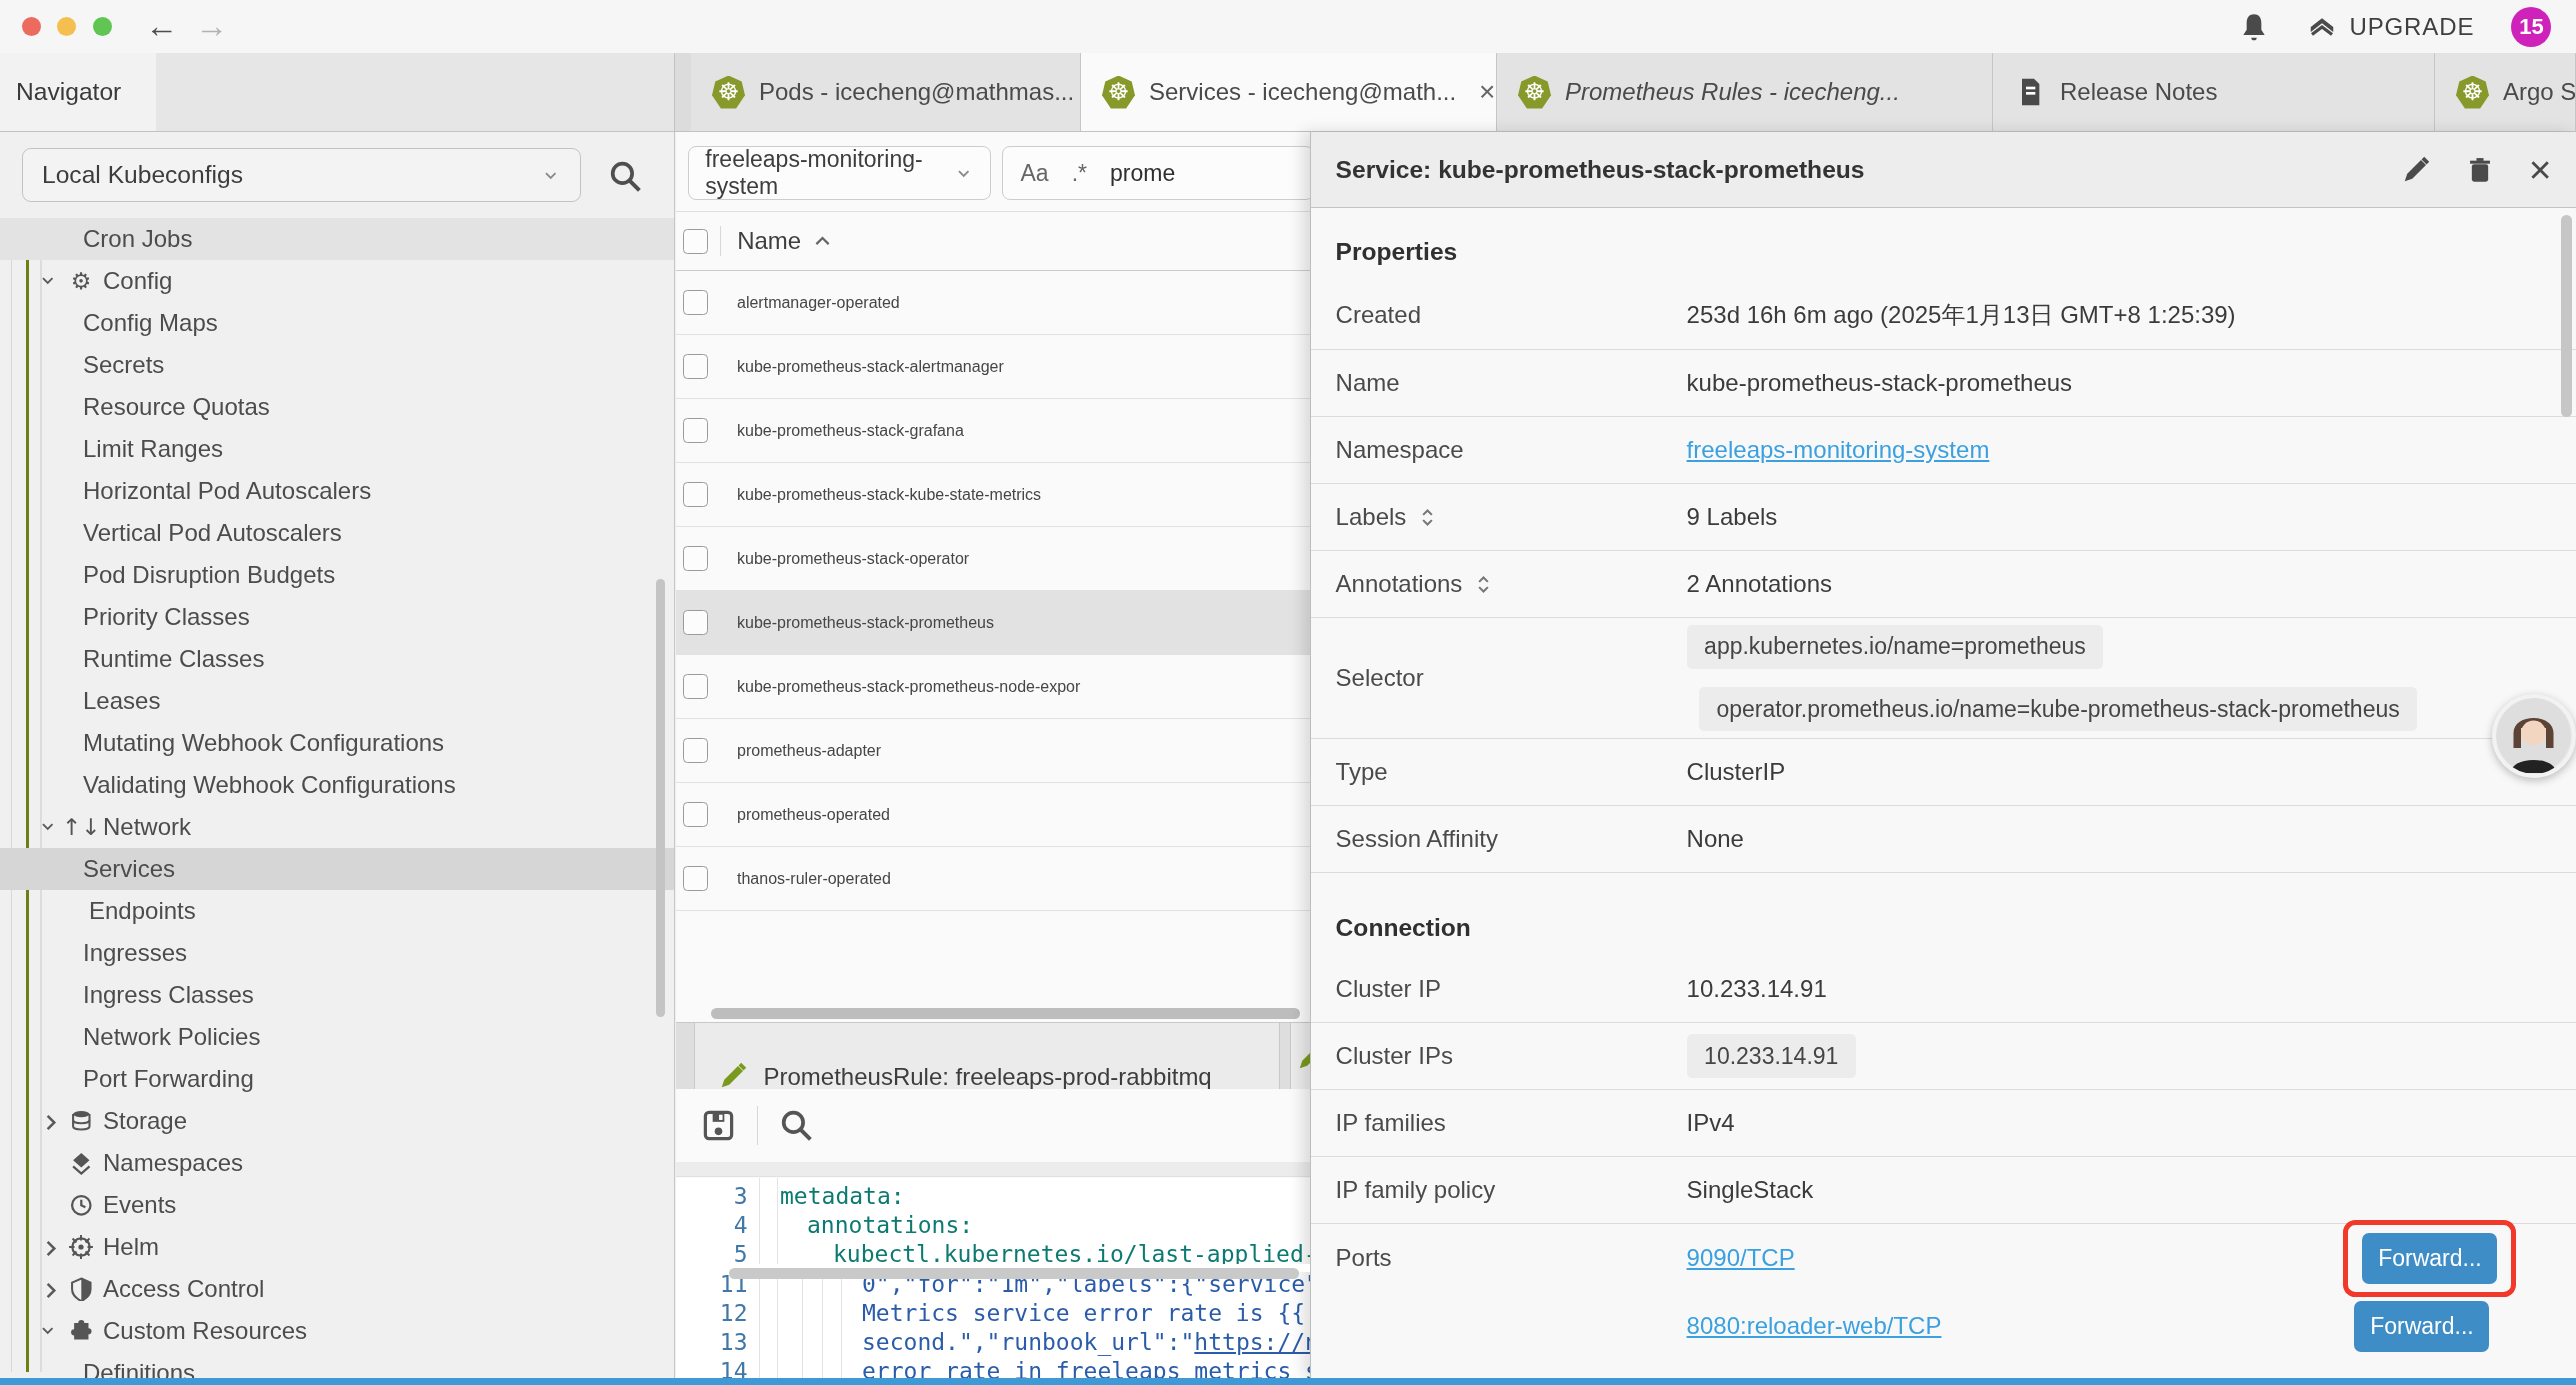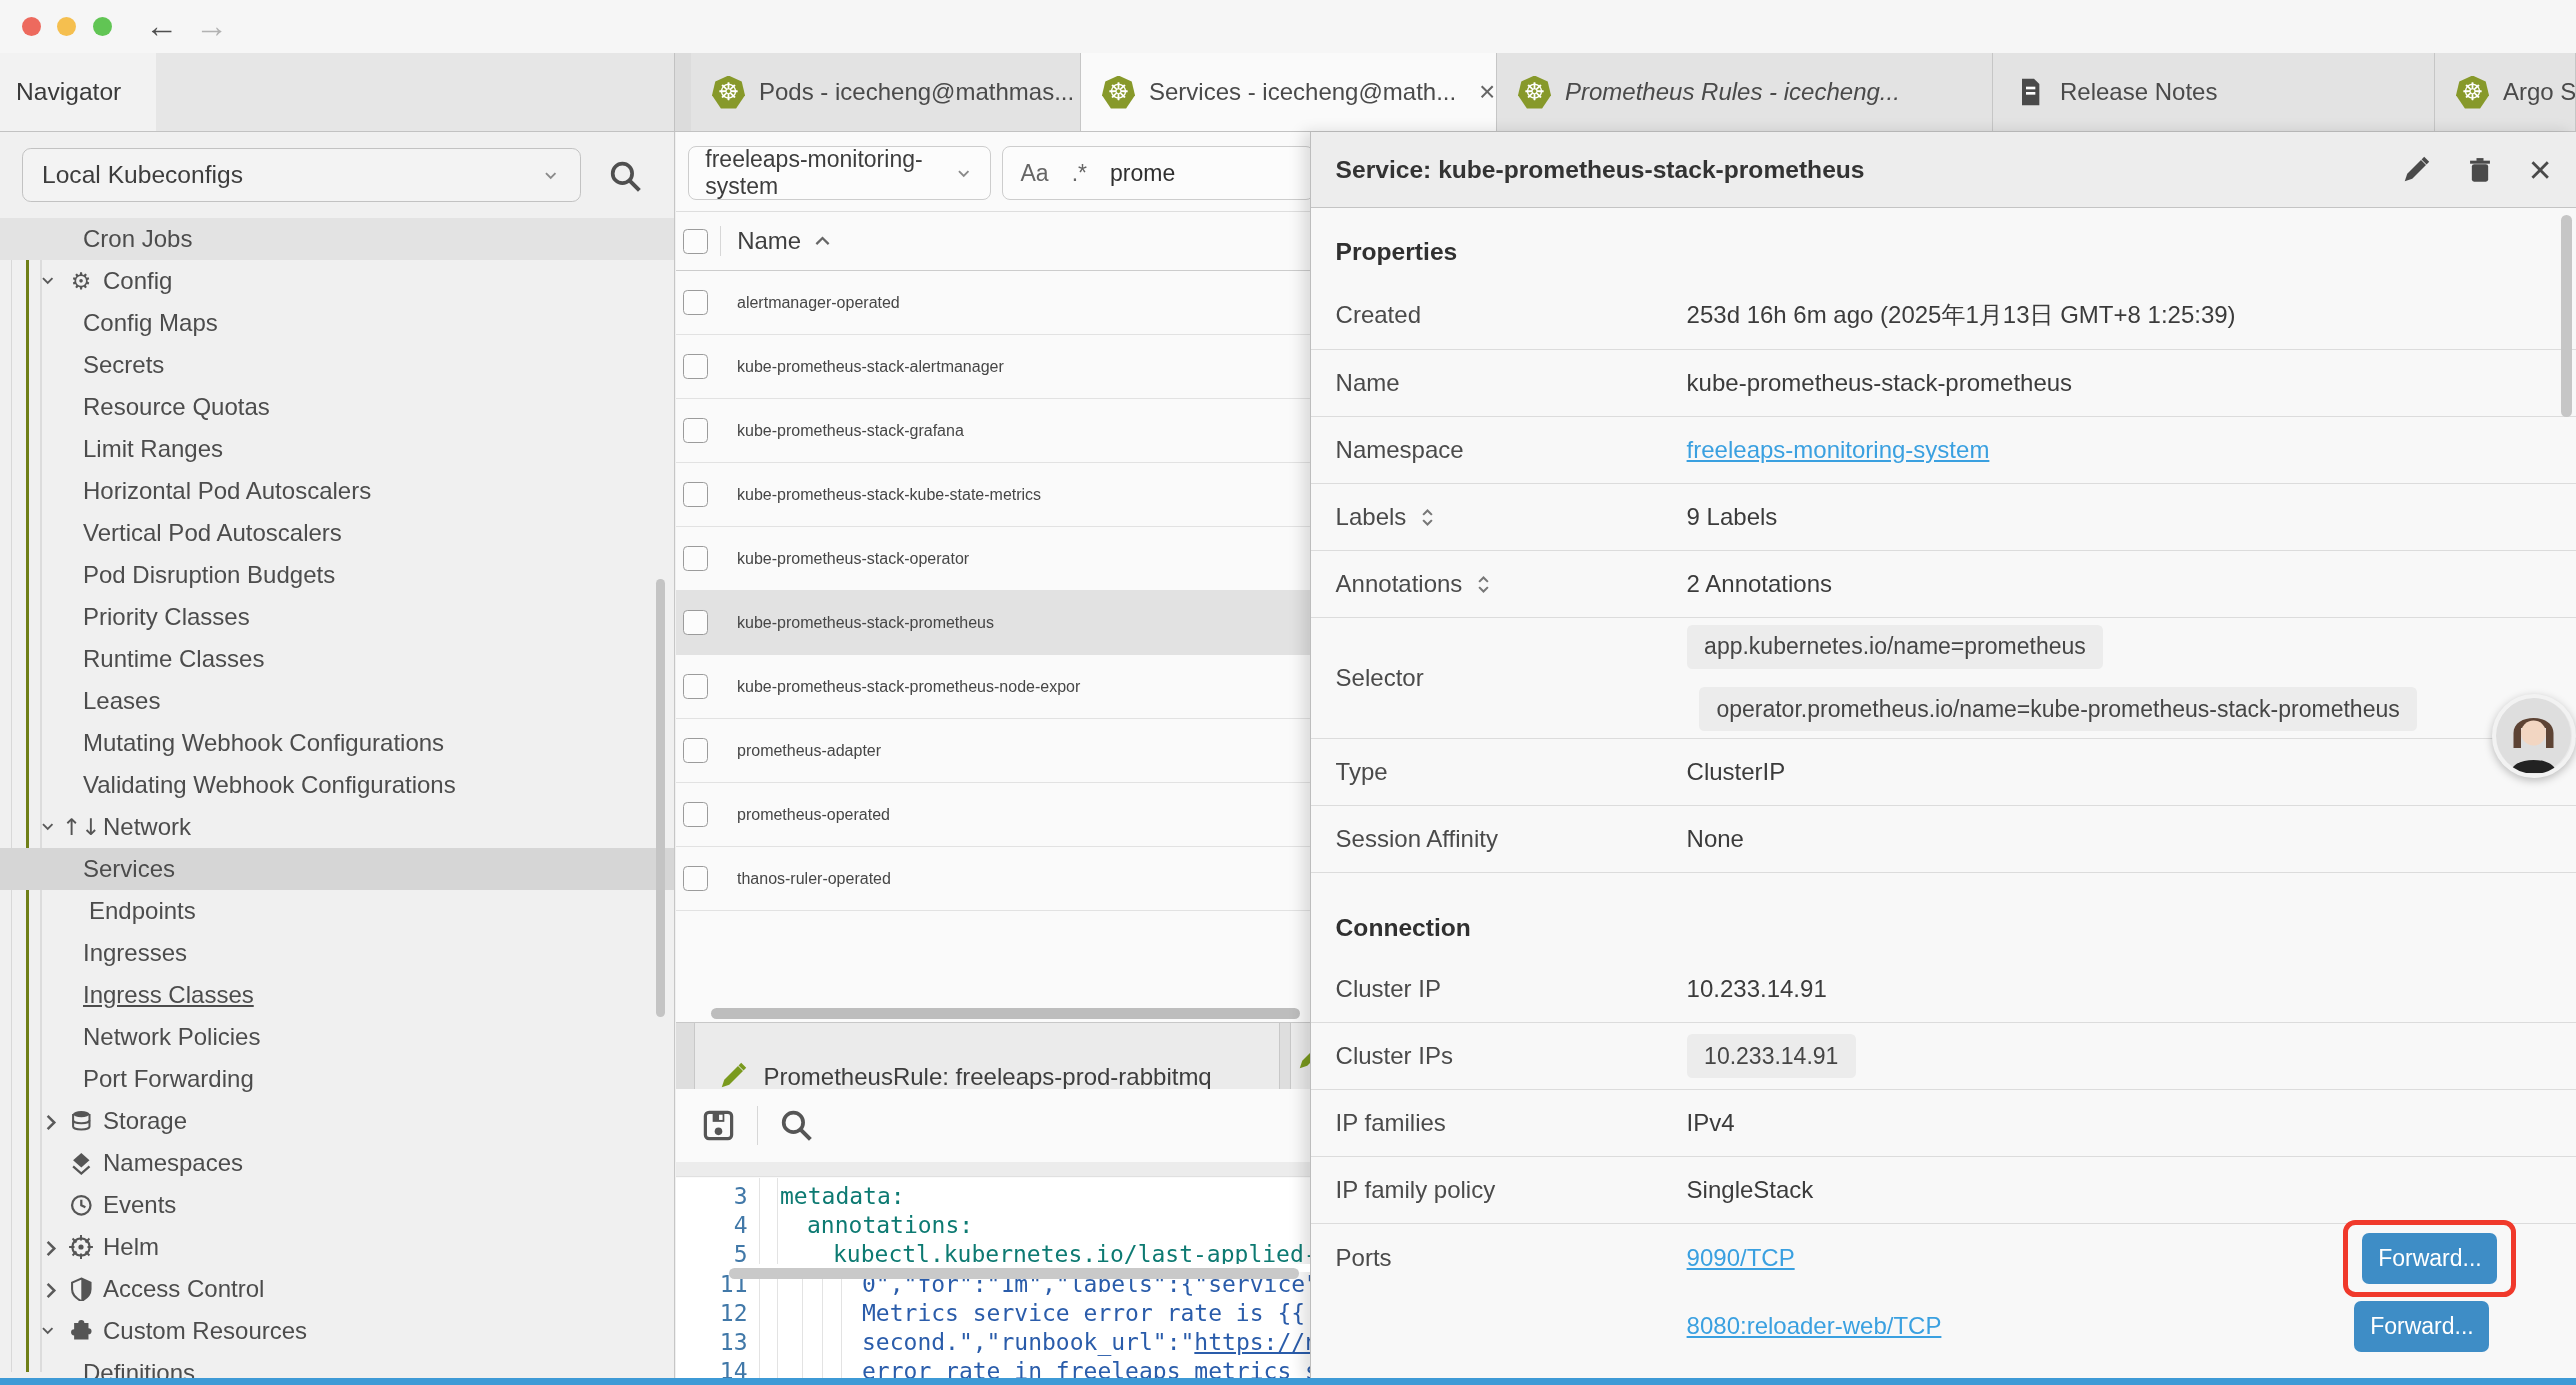--- a/index.html
+++ b/index.html
@@ -93,20 +93,38 @@
 <body>
 
 <div id="app">
 
   <div class="topbar">
     <span class="light" style="left: 22px; background: rgb(237, 106, 94);"></span>
     <span class="light" style="left: 57px; background: rgb(245, 191, 79);"></span>
     <span class="light" style="left: 93px; background: rgb(97, 197, 84);"></span>
     <span class="navarrow" style="left:145px;color:#4f4f4f">←</span>
     <span class="navarrow" style="left:195px;color:#b2b2b2">→</span>
+    <div class="tb-right">
+      <span id="bellicon">
+          <svg width="32" height="32" viewBox="0 0 24 24" fill="none">
+            <path d="M12 2.5 C8.5 2.5 6.5 5 6.5 9 v5 l-2.5 4 h16 l-2.5 -4 v-5 C17.5 5 15.5 2.5 12 2.5 Z" fill="#4a4a4a"></path>
+            <path d="M10 20 a2 2 0 0 0 4 0 Z" fill="#4a4a4a"></path>
+          </svg>
+        </span>
+      <span class="upgrade">
+        <span id="upicon">
+            <svg width="30" height="30" viewBox="0 0 24 24" fill="none">
+              <path d="M3 12 L12 5 L21 12 L21 16 L12 9 L3 16 Z" fill="#4a4a4a"></path>
+              <path d="M4 18 L12 12 L20 18" stroke="#4a4a4a" stroke-width="2.6" fill="none"></path>
+            </svg>
+          </span>
+        <span>UPGRADE</span>
+      </span>
+      <span class="badge">15</span>
+    </div>
   </div>
 
   <div class="tabstrip">
     <div class="nav-header">
       <div class="nav-tab">
         <span>Navigator</span>
       </div>
     </div>
     <div class="tabs" id="tabs">
         <div class="tab" style="width: 390px;">
@@ -218,21 +236,21 @@
         <div class="trow sel">
           <span style="padding-left: 83px;">Services</span>
         </div>
         <div class="trow">
           <span style="padding-left: 89px;">Endpoints</span>
         </div>
         <div class="trow">
           <span style="padding-left: 83px;">Ingresses</span>
         </div>
         <div class="trow">
-          <span style="padding-left: 83px; text-decoration: underline;">Ingress Classes</span>
+          <span style="padding-left: 83px;">Ingress Classes</span>
         </div>
         <div class="trow">
           <span style="padding-left: 83px;">Network Policies</span>
         </div>
         <div class="trow">
           <span style="padding-left: 83px;">Port Forwarding</span>
         </div>
         <div class="trow">
           <span class="chev">
             <svg width="23" height="23" viewBox="0 0 24 24" fill="none">

